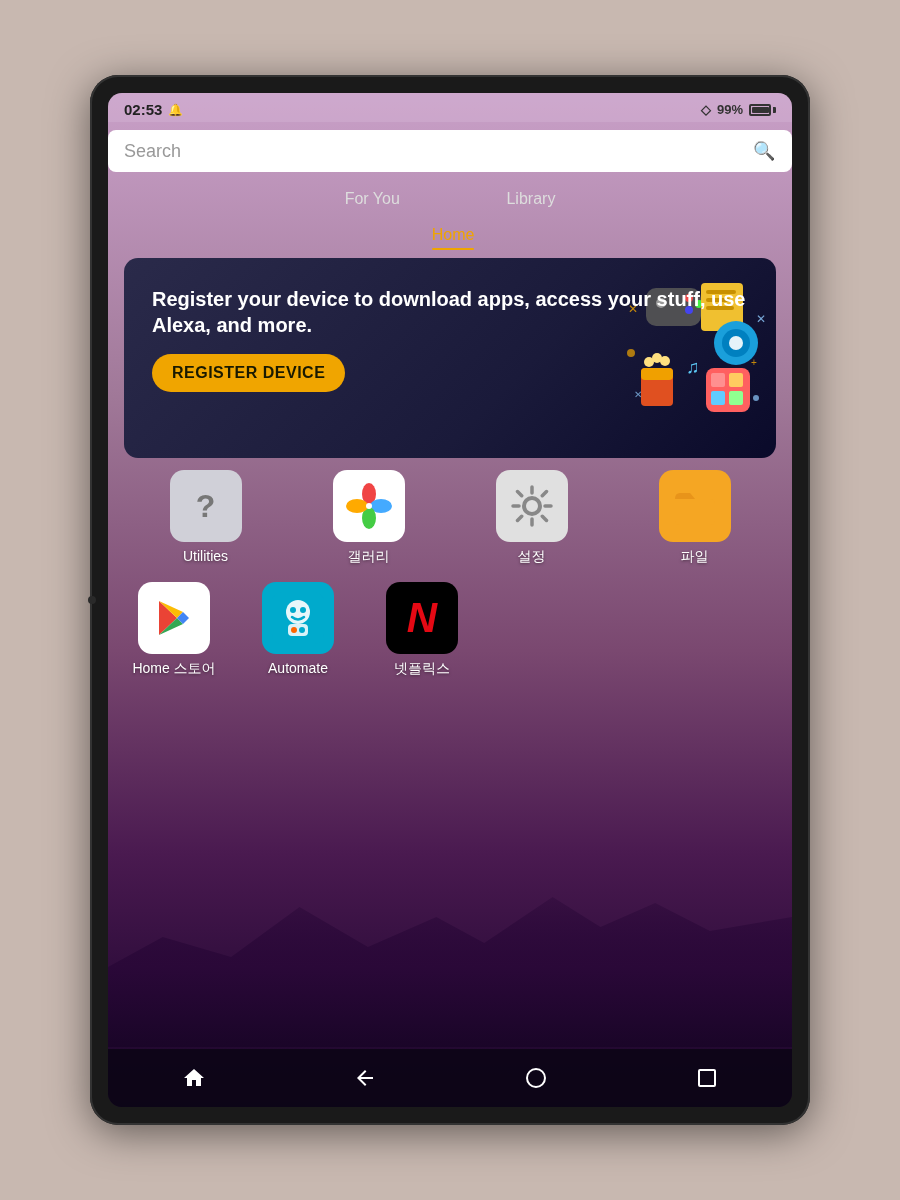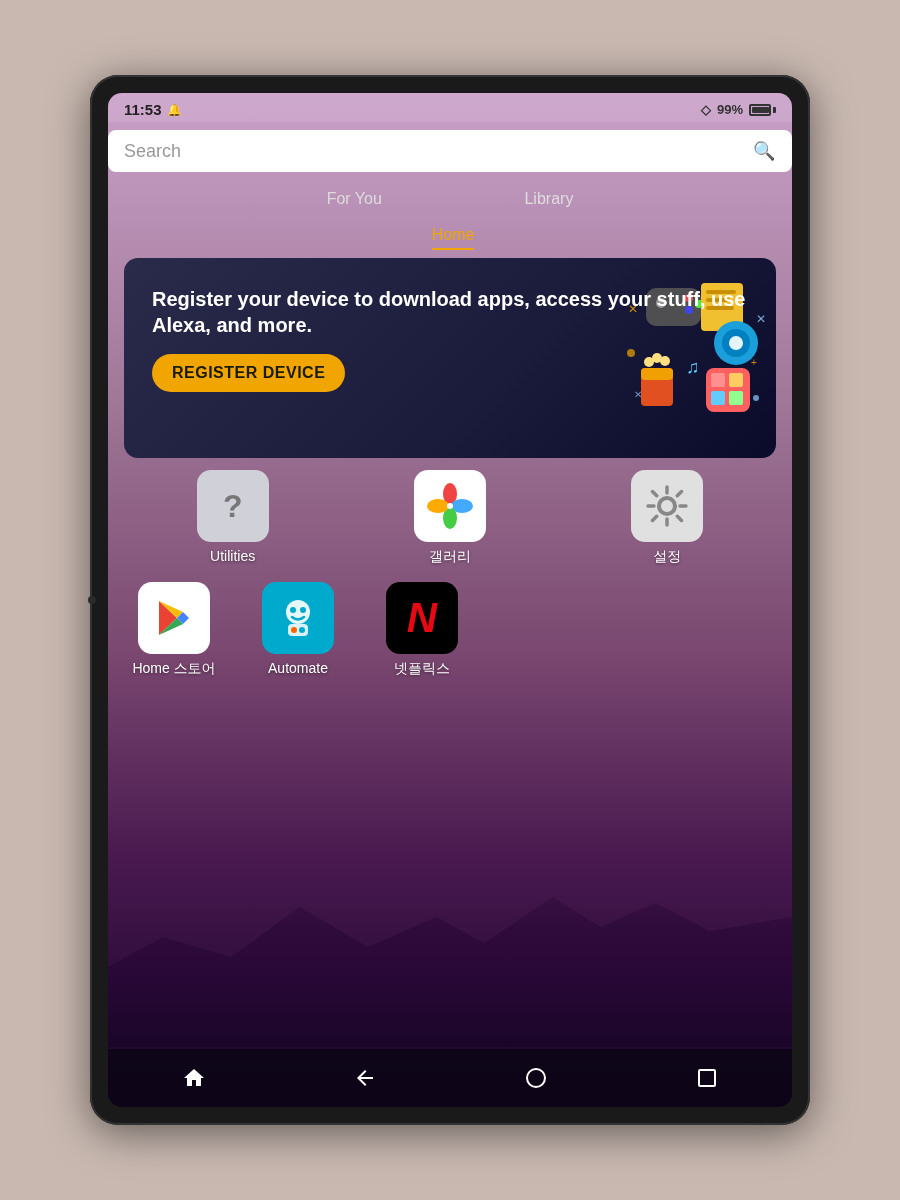--- a/index.html
+++ b/index.html
@@ -135,21 +135,21 @@
 
     .search-icon-btn {
       color: #666;
       font-size: 18px;
     }
 
     
     .nav-tabs {
       display: flex;
       justify-content: center;
-      gap: 50px;
+      gap: 32px;
       padding: 6px 0 10px;
       position: relative;
       z-index: 10;
     }
 
     .nav-tab {
       font-size: 16px;
       color: #ddd;
       cursor: pointer;
       padding-bottom: 4px;
@@ -336,21 +336,21 @@
     }
   </style>
 </head>
 <body>
 
 <div class="tablet-outer">
   <div class="tablet-screen">
 
     <div class="status-bar">
       <div class="status-left">
-        <span style="font-size:15px; font-weight:700; color:#222;">11:53</span>
+        <span style="font-size:15px; font-weight:700; color:#222;">02:53</span>
         <span style="font-size:12px; color:#333;">🔔</span>
       </div>
       <div class="status-right">
         <span style="font-size:13px; color:#333;">◇</span>
         <span style="font-size:13px; color:#333;">99%</span>
         <div class="battery-icon">
           <div class="battery-body">
             <div class="battery-fill" style="width: 95%;"></div>
           </div>
           <div class="battery-tip"></div>
@@ -452,20 +452,29 @@
         <div class="app-icon settings-icon">
           <svg width="50" height="50" viewBox="0 0 50 50" xmlns="http://www.w3.org/2000/svg">
             <path d="M25 15 A10 10 0 1 1 24.99 15Z" fill="none" stroke="#888" stroke-width="3" opacity="0"></path>
             <circle cx="25" cy="25" r="8" fill="none" stroke="#888" stroke-width="4"></circle>
             <path d="M25 6v6M25 38v6M6 25h6M38 25h6M10.5 10.5l4.2 4.2M35.3 35.3l4.2 4.2M10.5 39.5l4.2-4.2M35.3 14.7l4.2-4.2" stroke="#888" stroke-width="3.5" stroke-linecap="round"></path>
           </svg>
         </div>
         <span class="app-label">설정</span>
       </div>
 
+      <div class="app-item">
+        <div class="app-icon files-icon">
+          <svg width="50" height="50" viewBox="0 0 50 50" xmlns="http://www.w3.org/2000/svg">
+            <path d="M5 18 Q5 12 10 12 L20 12 L25 18 L40 18 Q45 18 45 23 L45 40 Q45 44 40 44 L10 44 Q5 44 5 40Z" fill="#f5a623"></path>
+            <path d="M5 18 Q5 12 10 12 L20 12 L25 18Z" fill="#e8941a"></path>
+          </svg>
+        </div>
+        <span class="app-label">파일</span>
+      </div>
     </div>
 
     <div class="app-grid-row" style="justify-content: flex-start; gap: 0; padding: 0 16px;">
       <div style="width: 100px; display: flex; justify-content: center;">
 
       <div class="app-item">
         <div class="app-icon playstore-icon">
           <svg width="50" height="50" viewBox="0 0 50 50" xmlns="http://www.w3.org/2000/svg">
             <polygon points="8,5 42,25 8,45" fill="url(#playGrad)" opacity="0"></polygon>
 

